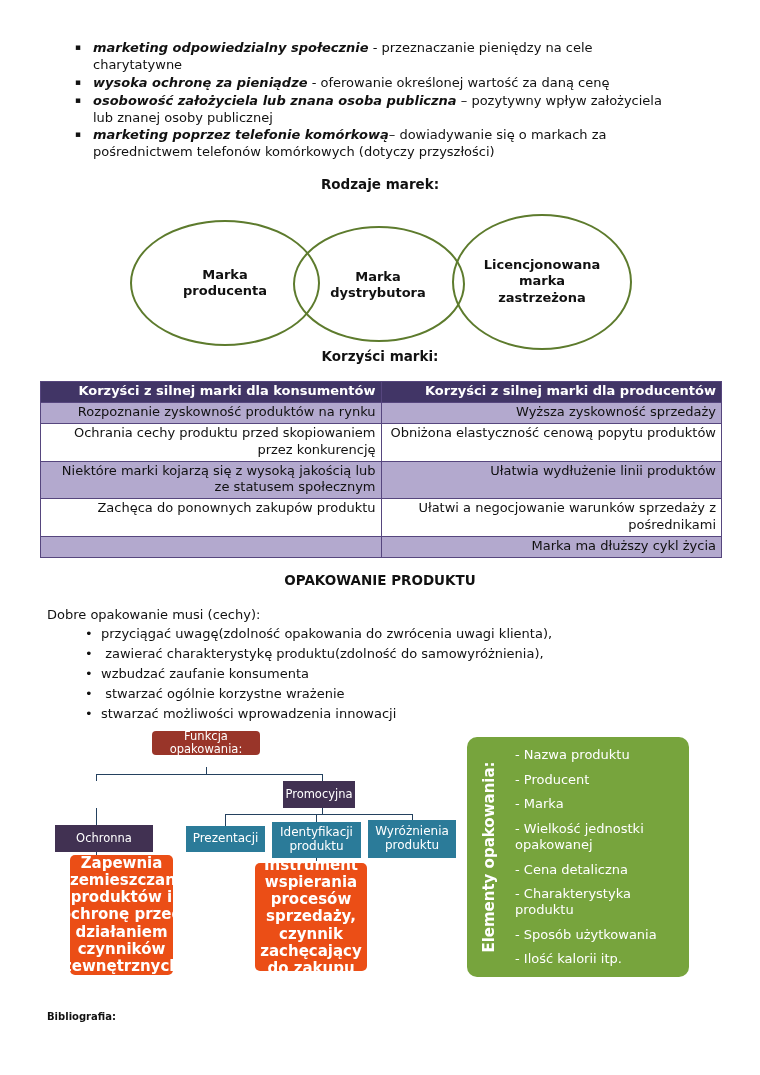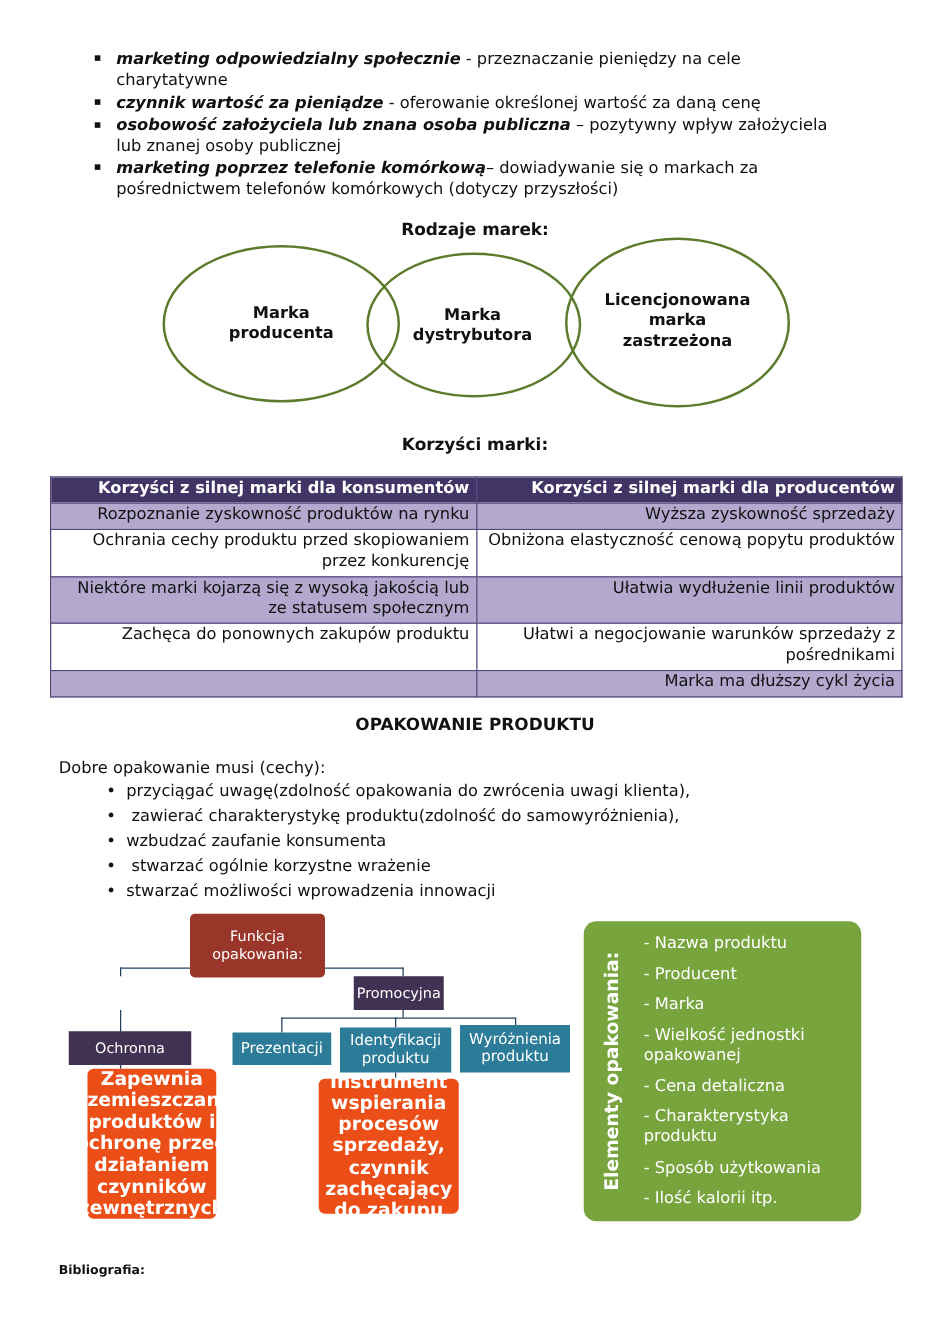--- a/index.html
+++ b/index.html
@@ -15,21 +15,21 @@
   .top-bullets { top:40px; left:75px; width:600px; }
   .tb-item { display:flex; margin-bottom:1px; }
   .sq-marker { width:18px; font-size:9px; padding-top:2px; flex:none; }
   .tb-text { width:575px; white-space:pre-wrap; }
   .term { font-weight:bold; font-style:italic; }
 
   
   .center-heading { left:0; width:760px; text-align:center; font-weight:bold; font-size:13.5px; }
 
   
-  .venn { top:188px; left:0; width:678px; height:150px; }
+  .venn { top:212px; left:0; width:678px; height:150px; }
   .ellipse { position:absolute; border:2px solid #5d7b2d; border-radius:50%; background:transparent; }
   .e1 { left:130px; top:8px;  width:190px; height:126px; }
   .e2 { left:293px; top:14px; width:172px; height:116px; }
   .e3 { left:452px; top:2px;  width:180px; height:136px; }
   .vlabel { position:absolute; font-weight:bold; text-align:center; line-height:1.25; }
   .l1 { left:170px; top:55px; width:110px; }
   .l2 { left:323px; top:57px; width:110px; }
   .l3 { left:482px; top:45px; width:120px; }
 
   
@@ -42,21 +42,21 @@
   .pk-intro { top:607px; left:47px; }
   .pk-bullets { top:626px; left:85px; width:600px; }
   .pk-item { display:flex; margin-bottom:3px; }
   .dot-marker { width:16px; flex:none; }
   .pk-text { white-space:pre-wrap; }
 
   
   .diagram { top:725px; left:0; width:760px; height:270px; }
   .ln { position:absolute; background:#24415f; }
   .dbox { position:absolute; color:#ffffff; display:flex; align-items:center; justify-content:center; text-align:center; line-height:1.15; padding:2px; }
-  .root-box { left:152px; top:6px; width:108px; height:51px; background:#993529; border-radius:4px; font-size:11.5px; }
+  .root-box { left:152px; top:6px; width:108px; height:24px; background:#993529; border-radius:4px; font-size:11.5px; }
   .lv2 { background:#413152; font-size:11.5px; }
   .box-ochronna   { left:55px;  top:56px; width:98px; height:27px;margin-top:44px; }
   .box-promocyjna { left:283px; top:56px; width:72px; height:27px; }
   .lv3 { background:#2b7b99; font-size:12px; }
   .box-prezentacji  { left:186px; top:101px; width:79px; height:26px; }
   .box-identyfikacji{ left:272px; top:97px;  width:89px; height:36px; }
   .box-wyroznienia  { left:368px; top:95px;  width:88px; height:38px; }
   .orange { background:#eb4e16; border-radius:5px; font-size:15px; padding:4px;font-weight:bold; }
   .orange-left { left:70px;  top:130px; width:103px; height:120px; }
   .orange-mid  { left:255px; top:138px; width:112px; height:108px; }
@@ -72,21 +72,21 @@
 </head>
 <body>
 
 <div class="abs top-bullets">
   <div class="tb-item">
     <span class="sq-marker">▪</span>
     <span class="tb-text"><b class="term">marketing odpowiedzialny społecznie</b><span> - przeznaczanie pieniędzy na cele charytatywne</span></span>
   </div>
   <div class="tb-item">
     <span class="sq-marker">▪</span>
-    <span class="tb-text"><b class="term">czynnik wartość za pieniądze</b><span> - oferowanie określonej wartość za daną cenę</span></span>
+    <span class="tb-text"><b class="term">wysoka ochronę za pieniądze</b><span> - oferowanie określonej wartość za daną cenę</span></span>
   </div>
   <div class="tb-item">
     <span class="sq-marker">▪</span>
     <span class="tb-text"><b class="term">osobowość założyciela lub znana osoba publiczna</b><span> – pozytywny wpływ założyciela lub znanej osoby publicznej</span></span>
   </div>
   <div class="tb-item">
     <span class="sq-marker">▪</span>
     <span class="tb-text"><b class="term">marketing poprzez telefonie komórkową</b><span>– dowiadywanie się o markach za pośrednictwem telefonów komórkowych (dotyczy przyszłości)</span></span>
   </div>
 </div>

